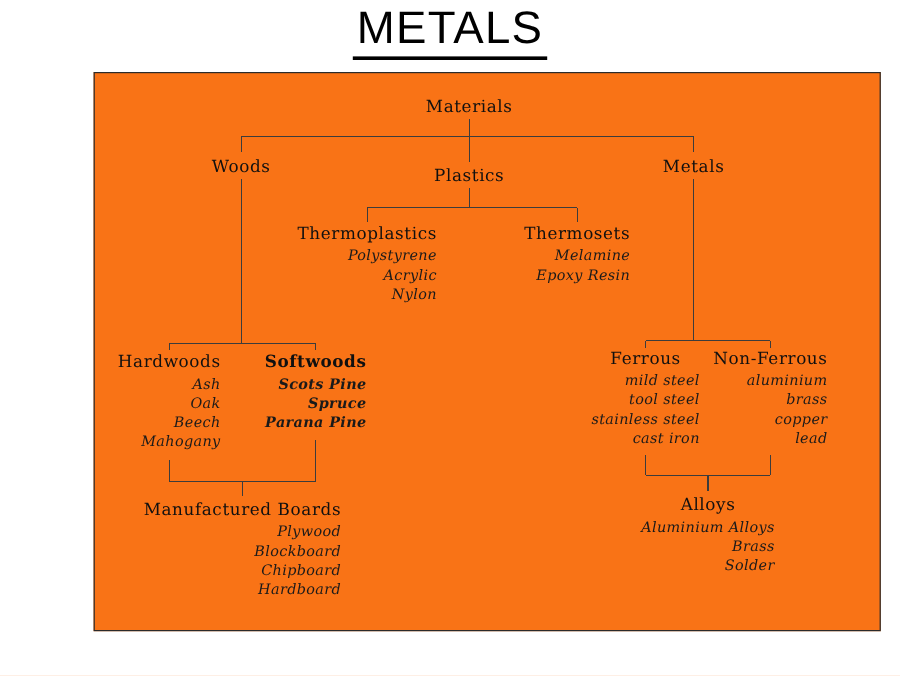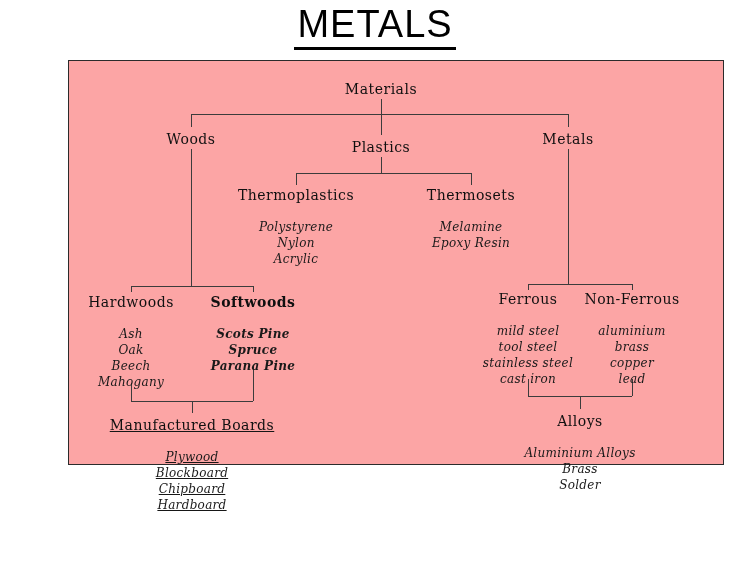--- a/index.html
+++ b/index.html
@@ -26,47 +26,47 @@
     font-size: 38px;
     font-weight: 400;
     letter-spacing: 1px;
     line-height: 1.1;
     color: #000000;
     border-bottom: 3px solid #000000;
     padding: 0 3px 1px 3px;
   }
   .diagram-box {
     position: absolute;
-    left: 68px;
+    left: 78px;
     top: 60px;
     width: 656px;
-    height: 405px;
+    height: 466px;
     border: 1px solid #2b2b2b;
-    background: #fca5a5;
+    background: #f97316;
   }
   .connectors {
     position: absolute;
     left: 0;
     top: 0;
     width: 656px;
     height: 466px;
   }
   .group {
     position: absolute;
     transform: translateX(-50%);
     text-align: center;
     white-space: nowrap;
   }
   .node-label {
     font-size: 14px;
     line-height: 16px;
     letter-spacing: 0.5px;
     color: #101010;
   }
-  .items { margin-top: 16px; }
+  .items { margin-top: 2px; text-align: right; }
   .item {
     font-size: 12px;
     font-style: italic;
     line-height: 16px;
     letter-spacing: 0.3px;
     color: #1a1a1a;
   }
 </style>
 </head>
 <body>
@@ -101,22 +101,22 @@
     </div>
 
     <div class="group" style="left:499px; top:70px;">
       <div class="node-label">Metals</div>
     </div>
 
     <div class="group" style="left:227px; top:126px;">
       <div class="node-label">Thermoplastics</div>
       <div class="items">
         <div class="item">Polystyrene</div>
+        <div class="item">Acrylic</div>
         <div class="item">Nylon</div>
-        <div class="item">Acrylic</div>
       </div>
     </div>
 
     <div class="group" style="left:402px; top:126px;">
       <div class="node-label">Thermosets</div>
       <div class="items">
         <div class="item">Melamine</div>
         <div class="item">Epoxy Resin</div>
       </div>
     </div>
@@ -133,21 +133,21 @@
 
     <div class="group" style="left:184px; top:233px;font-weight:bold;">
       <div class="node-label">Softwoods</div>
       <div class="items">
         <div class="item">Scots Pine</div>
         <div class="item">Spruce</div>
         <div class="item">Parana Pine</div>
       </div>
     </div>
 
-    <div class="group" style="left:123px; top:356px;text-decoration:underline;">
+    <div class="group" style="left:123px; top:356px;">
       <div class="node-label">Manufactured Boards</div>
       <div class="items">
         <div class="item">Plywood</div>
         <div class="item">Blockboard</div>
         <div class="item">Chipboard</div>
         <div class="item">Hardboard</div>
       </div>
     </div>
 
     <div class="group" style="left:459px; top:230px;">

